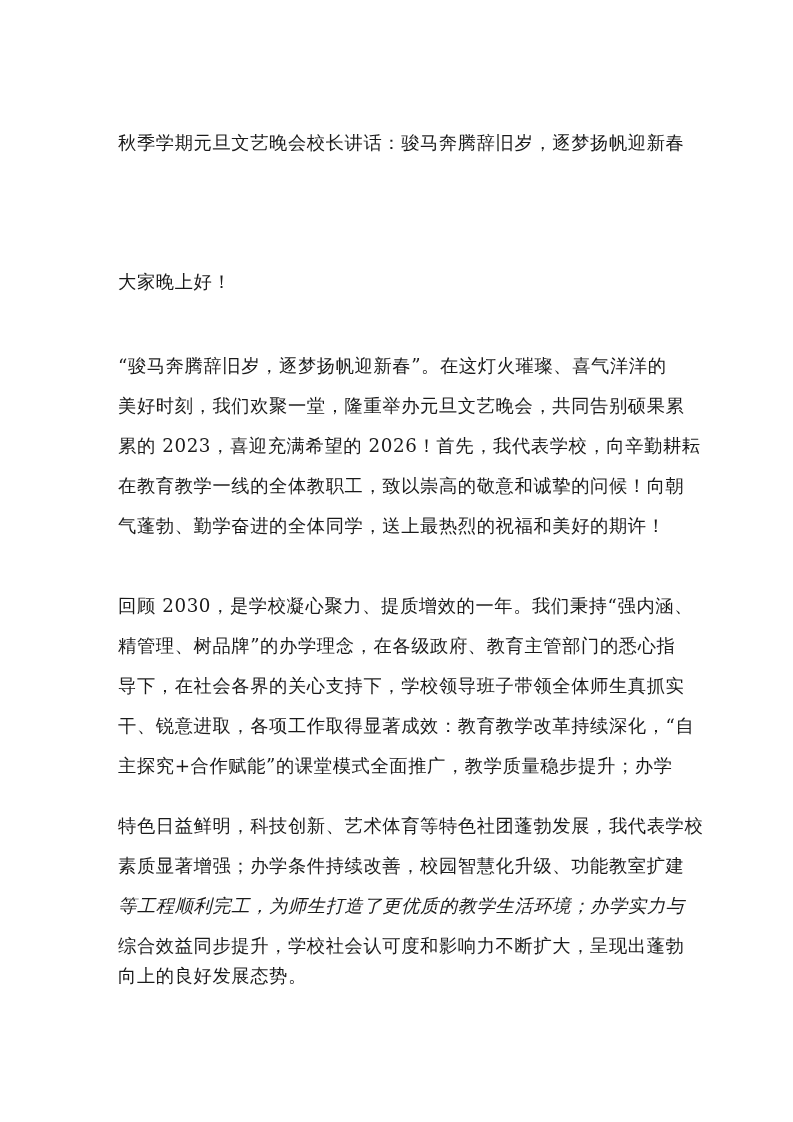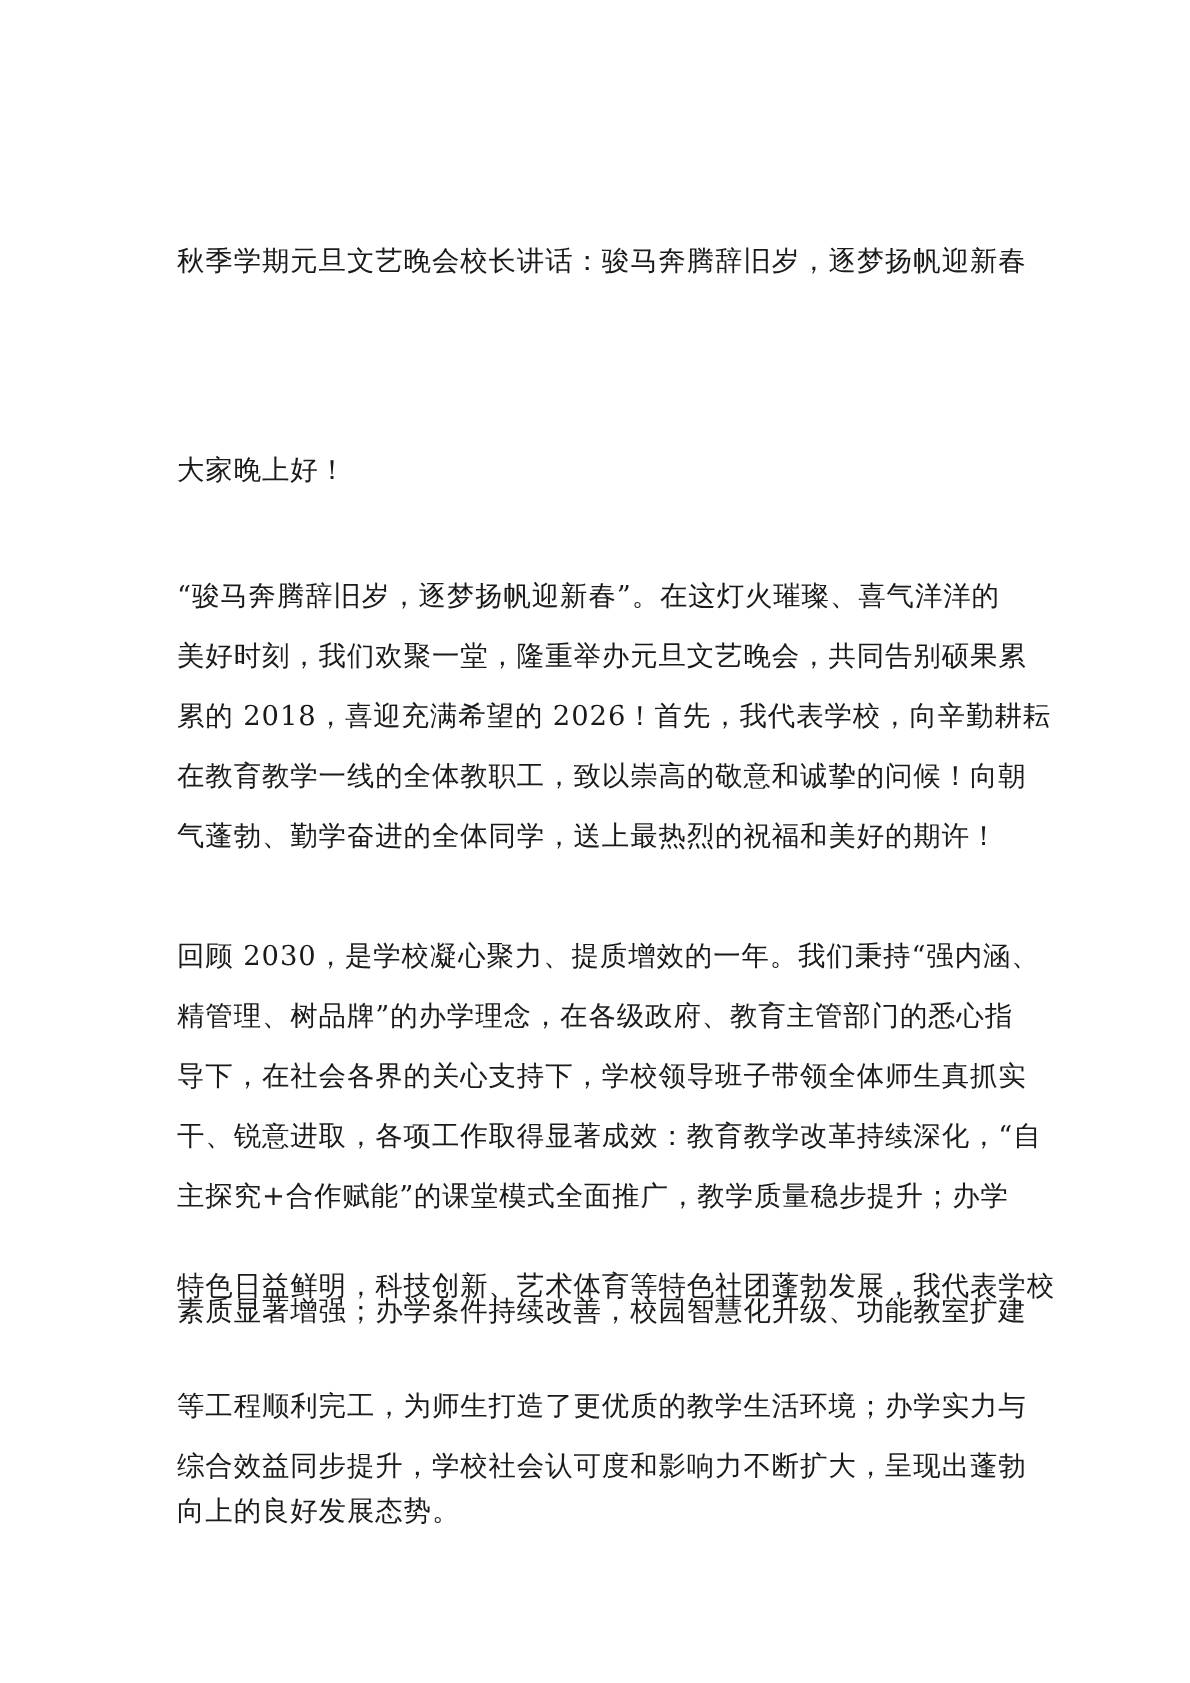--- a/index.html
+++ b/index.html
@@ -22,47 +22,46 @@
       height: 1122px;
       background: #ffffff;
     }
     .line {
       position: absolute;
       left: 118px;
       white-space: nowrap;
       font-size: 18.3px;
       line-height: 22px;
       letter-spacing: 0.6px;
-      margin-top: 32px;
     }
   </style>
 </head>
 <body>
 
 <div class="page">
 
   <div class="line" style="top:132px;">秋季学期元旦文艺晚会校长讲话：骏马奔腾辞旧岁，逐梦扬帆迎新春</div>
 
 
   <div class="line" style="top:271px;">大家晚上好！</div>
 
   <div>
     <div class="line" style="top:355px;">“骏马奔腾辞旧岁，逐梦扬帆迎新春”。在这灯火璀璨、喜气洋洋的</div>
     <div class="line" style="top:395px;">美好时刻，我们欢聚一堂，隆重举办元旦文艺晚会，共同告别硕果累</div>
-    <div class="line" style="top:435px;">累的 2018，喜迎充满希望的 2026！首先，我代表学校，向辛勤耕耘</div>
+    <div class="line" style="top:435px;">累的 2023，喜迎充满希望的 2026！首先，我代表学校，向辛勤耕耘</div>
     <div class="line" style="top:475px;">在教育教学一线的全体教职工，致以崇高的敬意和诚挚的问候！向朝</div>
     <div class="line" style="top:515px;">气蓬勃、勤学奋进的全体同学，送上最热烈的祝福和美好的期许！</div>
   </div>
 
   <div>
     <div class="line" style="top:595px;">回顾 2030，是学校凝心聚力、提质增效的一年。我们秉持“强内涵、</div>
     <div class="line" style="top:635px;">精管理、树品牌”的办学理念，在各级政府、教育主管部门的悉心指</div>
     <div class="line" style="top:675px;">导下，在社会各界的关心支持下，学校领导班子带领全体师生真抓实</div>
     <div class="line" style="top:715px;">干、锐意进取，各项工作取得显著成效：教育教学改革持续深化，“自</div>
     <div class="line" style="top:755px;">主探究+合作赋能”的课堂模式全面推广，教学质量稳步提升；办学</div>
     <div class="line" style="top:815px;">特色日益鲜明，科技创新、艺术体育等特色社团蓬勃发展，我代表学校</div>
-    <div class="line" style="top:832px;">素质显著增强；办学条件持续改善，校园智慧化升级、功能教室扩建</div>
-    <div class="line" style="top:895px;">等工程顺利完工，为师生打造了更优质的教学生活环境；办学实力与</div>
+    <div class="line" style="top:855px;">素质显著增强；办学条件持续改善，校园智慧化升级、功能教室扩建</div>
+    <div class="line" style="top:895px;font-style:italic;">等工程顺利完工，为师生打造了更优质的教学生活环境；办学实力与</div>
     <div class="line" style="top:935px;">综合效益同步提升，学校社会认可度和影响力不断扩大，呈现出蓬勃</div>
     <div class="line" style="top:965px;">向上的良好发展态势。</div>
   </div>
 
 </div>
 
 </body></html>

